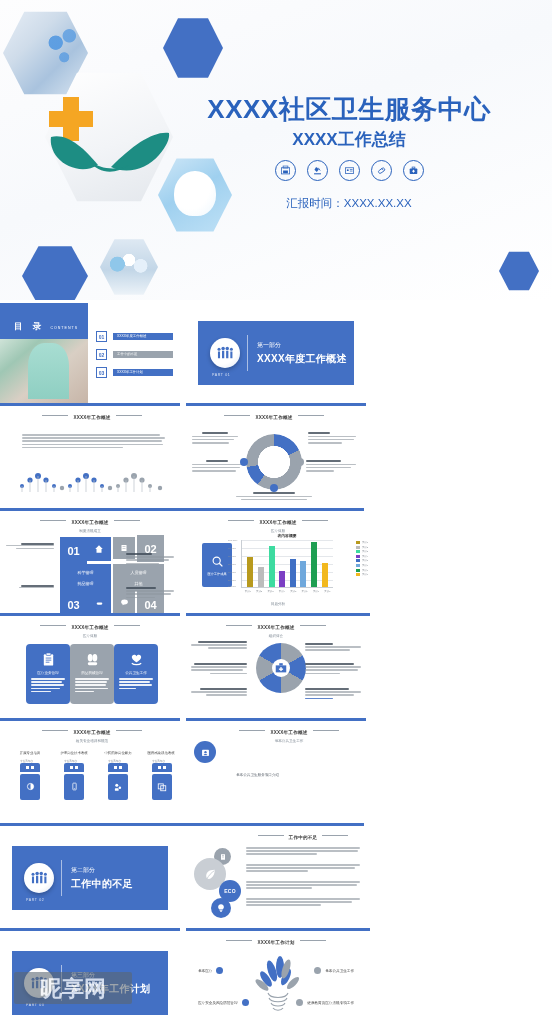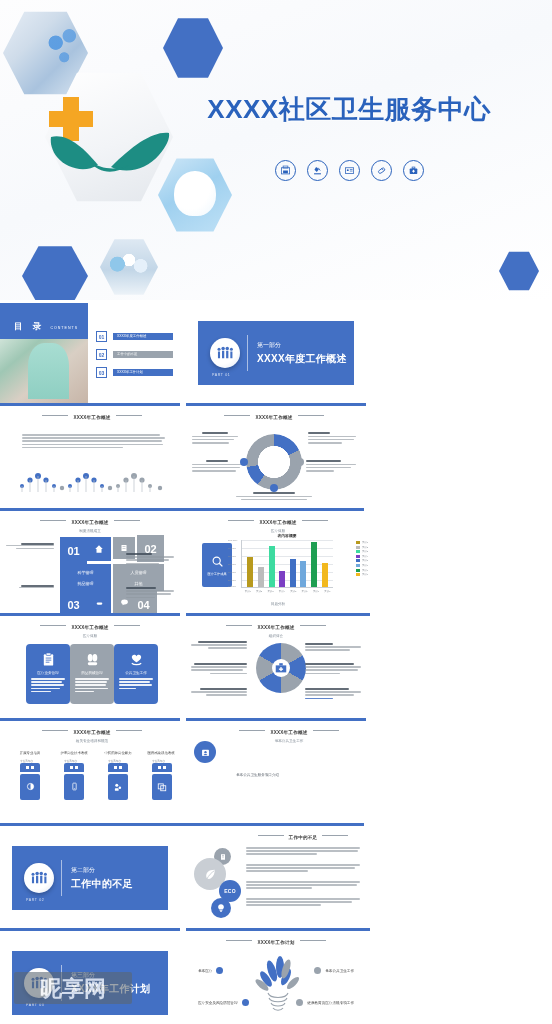--- a/index.html
+++ b/index.html
@@ -254,20 +254,21 @@
 
     <div class="hexbase hex-logo"></div>
     <div class="logo-cross"></div>
     <svg class="logo-hands" viewBox="0 0 122 55">
       <path d="M2 14 C18 10 34 24 49 42 C36 50 18 46 8 34 C3 28 1 20 2 14 Z" fill="#1d8d83"></path>
       <path d="M120 10 C104 8 84 22 62 44 C78 52 98 46 110 32 C117 24 121 16 120 10 Z" fill="#1d8d83"></path>
       <path d="M40 38 C52 46 66 48 80 42 C66 52 50 51 40 38 Z" fill="#1d8d83"></path>
     </svg>
 
     <div class="cover-title">XXXX社区卫生服务中心</div>
+    <div class="cover-sub">XXXX工作总结</div>
 
     <div class="cover-icons">
       <span class="cicon">
         <svg width="11" height="11" viewBox="0 0 16 16">
             <rect x="2" y="4" width="12" height="9" fill="none" stroke="#2a62bc" stroke-width="1.1"></rect>
             <rect x="4.5" y="1.5" width="7" height="3" fill="none" stroke="#2a62bc" stroke-width="1"></rect>
             <rect x="4.5" y="8" width="7" height="4" fill="#2a62bc"></rect>
           </svg>
       </span>
       <span class="cicon">
@@ -295,20 +296,21 @@
         <svg width="11" height="11" viewBox="0 0 16 16">
             <rect x="2.5" y="5" width="11" height="8" rx="1" fill="#2a62bc"></rect>
             <rect x="6" y="3" width="4" height="2" fill="none" stroke="#2a62bc" stroke-width="1.1"></rect>
             <rect x="7.3" y="7" width="1.4" height="4" fill="#fff"></rect>
             <rect x="6" y="8.3" width="4" height="1.4" fill="#fff"></rect>
           </svg>
       </span>
     </div>
 
     <div class="cover-meta">
+      <div>汇报时间：XXXX.XX.XX</div>
     </div>
   </div>
 
   <div class="grid">
 
     <div class="slide">
       <div class="toc-left"></div>
       <div class="toc-photo"></div>
       <div class="toc-label">
         <span class="toc-mu">目 录</span><span class="toc-en">CONTENTS</span>
@@ -464,21 +466,21 @@
           </svg>
       </div>
 
       <div class="numlabel" style="left:113px;top:62px;width:51px;background:#9aa3ad">其他</div>
       <div style="position:absolute;left:113px;top:78px;width:22px;height:22px;background:#9aa3ad;display:flex;align-items:center;justify-content:center">
         <svg width="9" height="9" viewBox="0 0 16 16">
             <ellipse cx="8" cy="7" rx="6" ry="4.4" fill="#fff"></ellipse>
             <path d="M5 10 L4 13 L8 11 Z" fill="#fff"></path>
           </svg>
       </div>
-      <div class="numbox gray" style="left:130px;top:78px">04</div>
+      <div class="numbox gray" style="left:137px;top:78px">04</div>
 
       <div style="position:absolute;left:6px;top:30px;width:48px">
         <div class="tl b" style="width:68%;margin:0 0 0 auto"></div>
           <div class="tl" style="width:100%"></div>
           <div class="tl" style="width:80%;margin-left:auto"></div>
       </div>
       <div style="position:absolute;left:6px;top:72px;width:48px">
         <div class="tl b" style="width:68%;margin:0 0 0 auto"></div>
           <div class="tl" style="width:72%;margin-left:auto"></div>
       </div>

